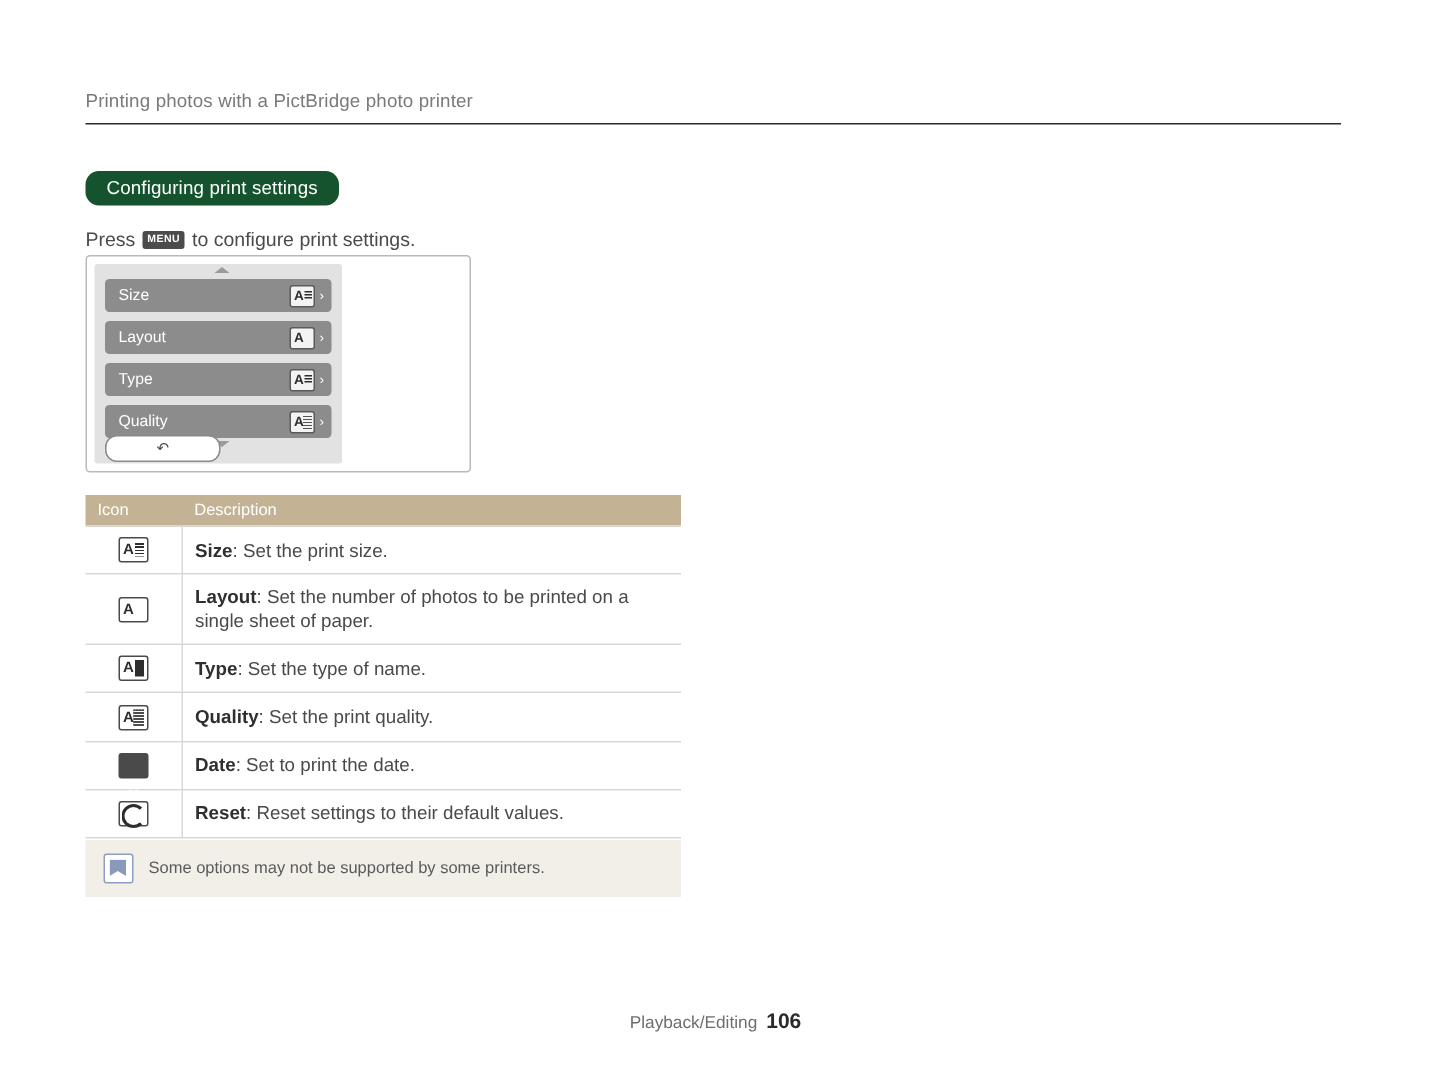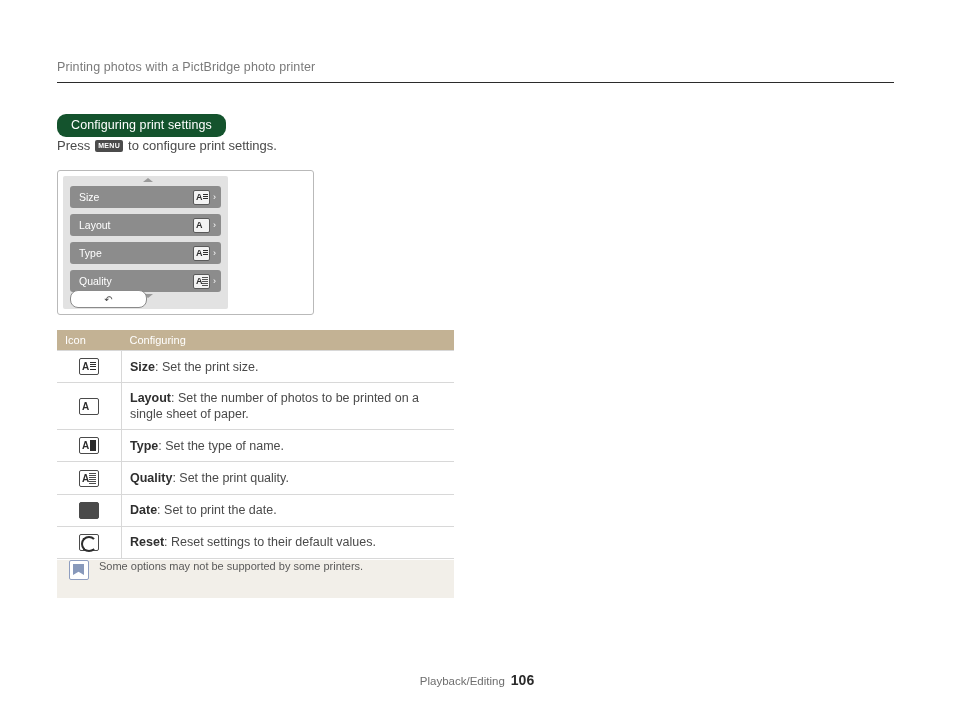--- a/index.html
+++ b/index.html
@@ -48,21 +48,21 @@
     font-size: 12.5px;
     border-radius: 9px;
     padding: 4px 14px 5px 14px;
     display: inline-block;
     letter-spacing: 0.1px;
   }
   
   .intro {
     position: absolute;
     left: 57px;
-    top: 138px;
+    top: 152px;
     font-size: 13px;
     color: #4a4a4a;
     display: flex;
     align-items: center;
     gap: 5px;
   }
   .menu-badge {
     display: inline-block;
     background: #4b4b4b;
     color: #ffffff;
@@ -372,21 +372,21 @@
   }
   
   .note {
     position: absolute;
     left: 57px;
     top: 560px;
     width: 397px;
     height: 38px;
     background: #f2efe9;
     display: flex;
-    align-items: flex-start;
+    align-items: center;
     padding-left: 12px;
     box-sizing: border-box;
     gap: 10px;
   }
   .note-icon {
     width: 18px; height: 18px;
     border: 1px solid #8f9ec0;
     border-radius: 2px;
     background: #ffffff;
     position: relative;
@@ -497,21 +497,21 @@
 
       <div class="back-btn">↶</div>
     </div>
 
   </div>
 
   <table class="table">
     <thead>
       <tr>
         <th class="col-icon">Icon</th>
-        <th>Configuring</th>
+        <th>Description</th>
       </tr>
     </thead>
     <tbody>
       <tr>
         <td class="icon-cell">
           <span class="tico"><span class="a">A</span><span class="lines"></span></span>
         </td>
         <td>
           <b>Size</b><span>: Set the print size.</span>
         </td>

